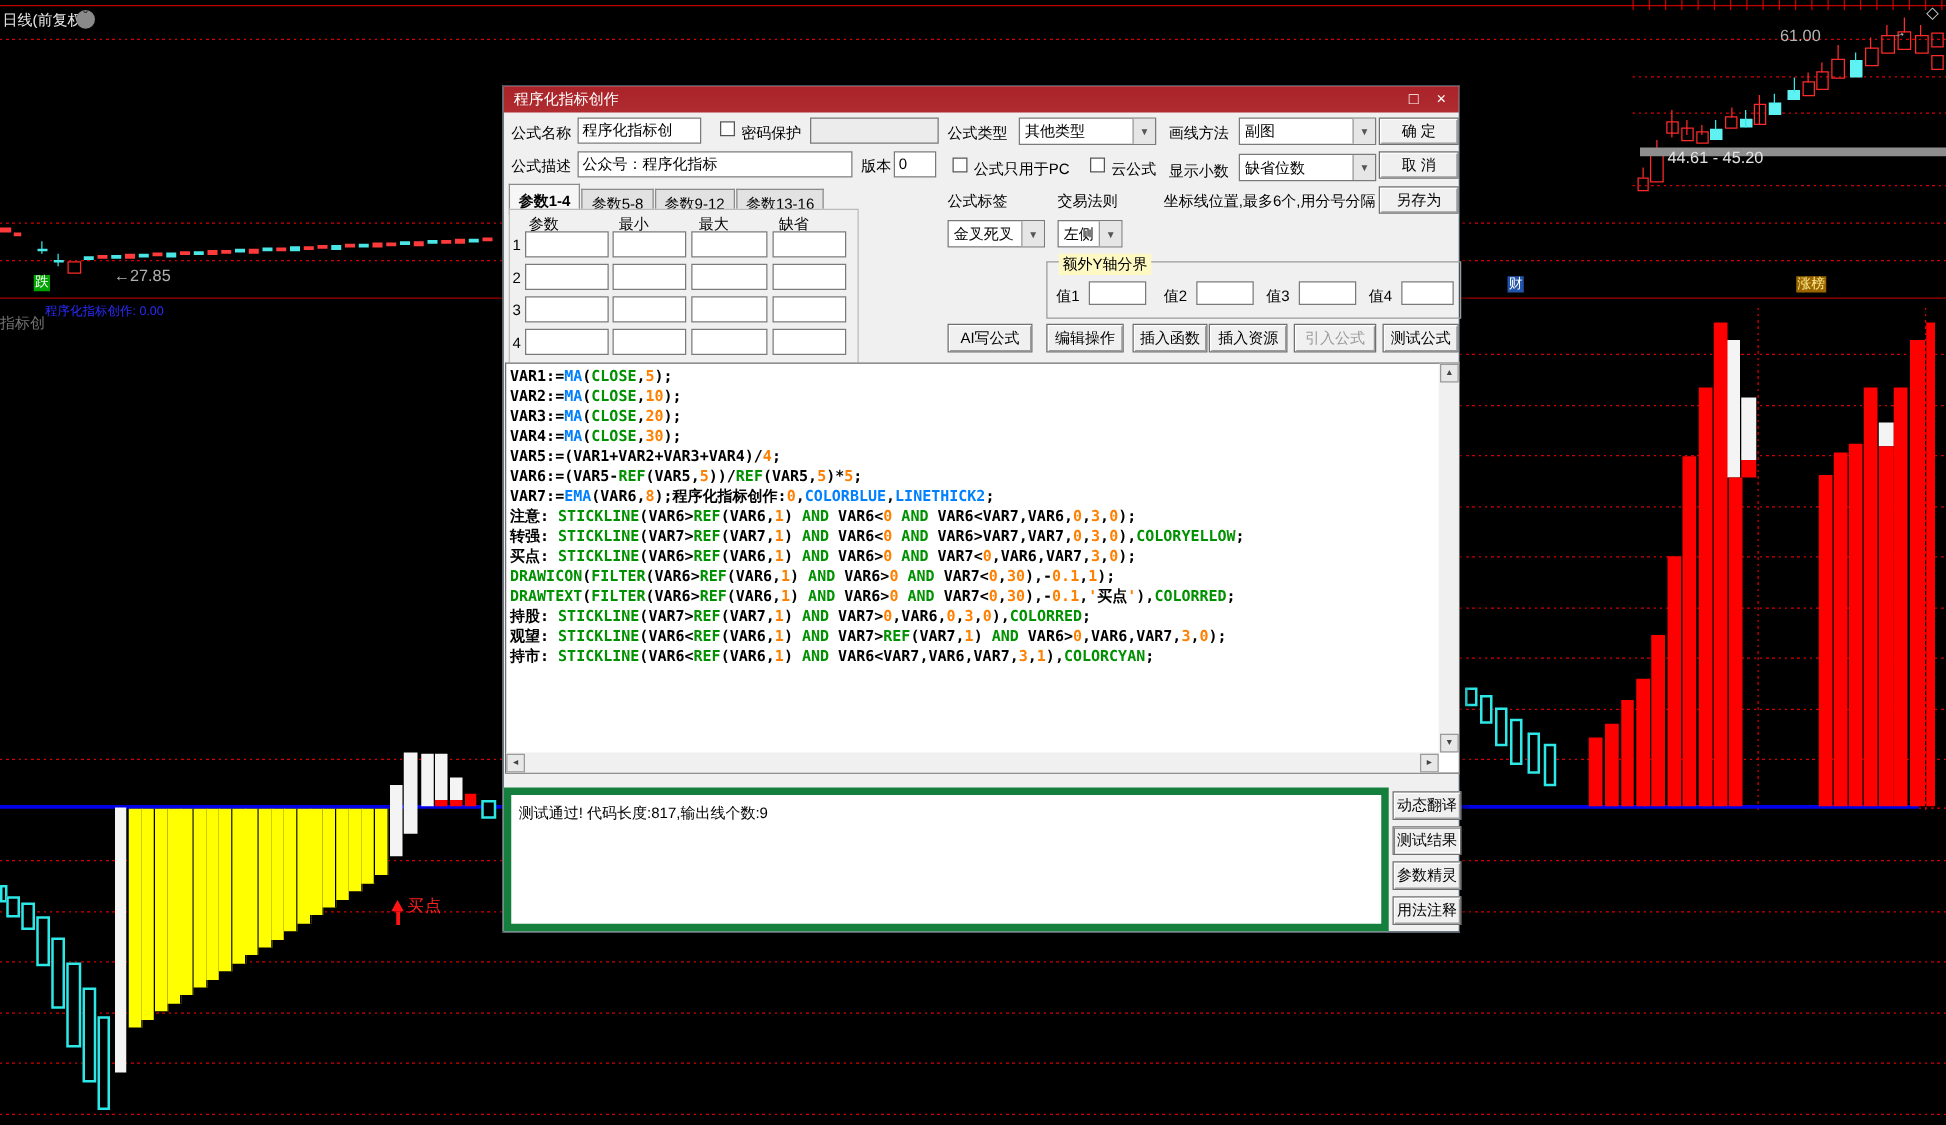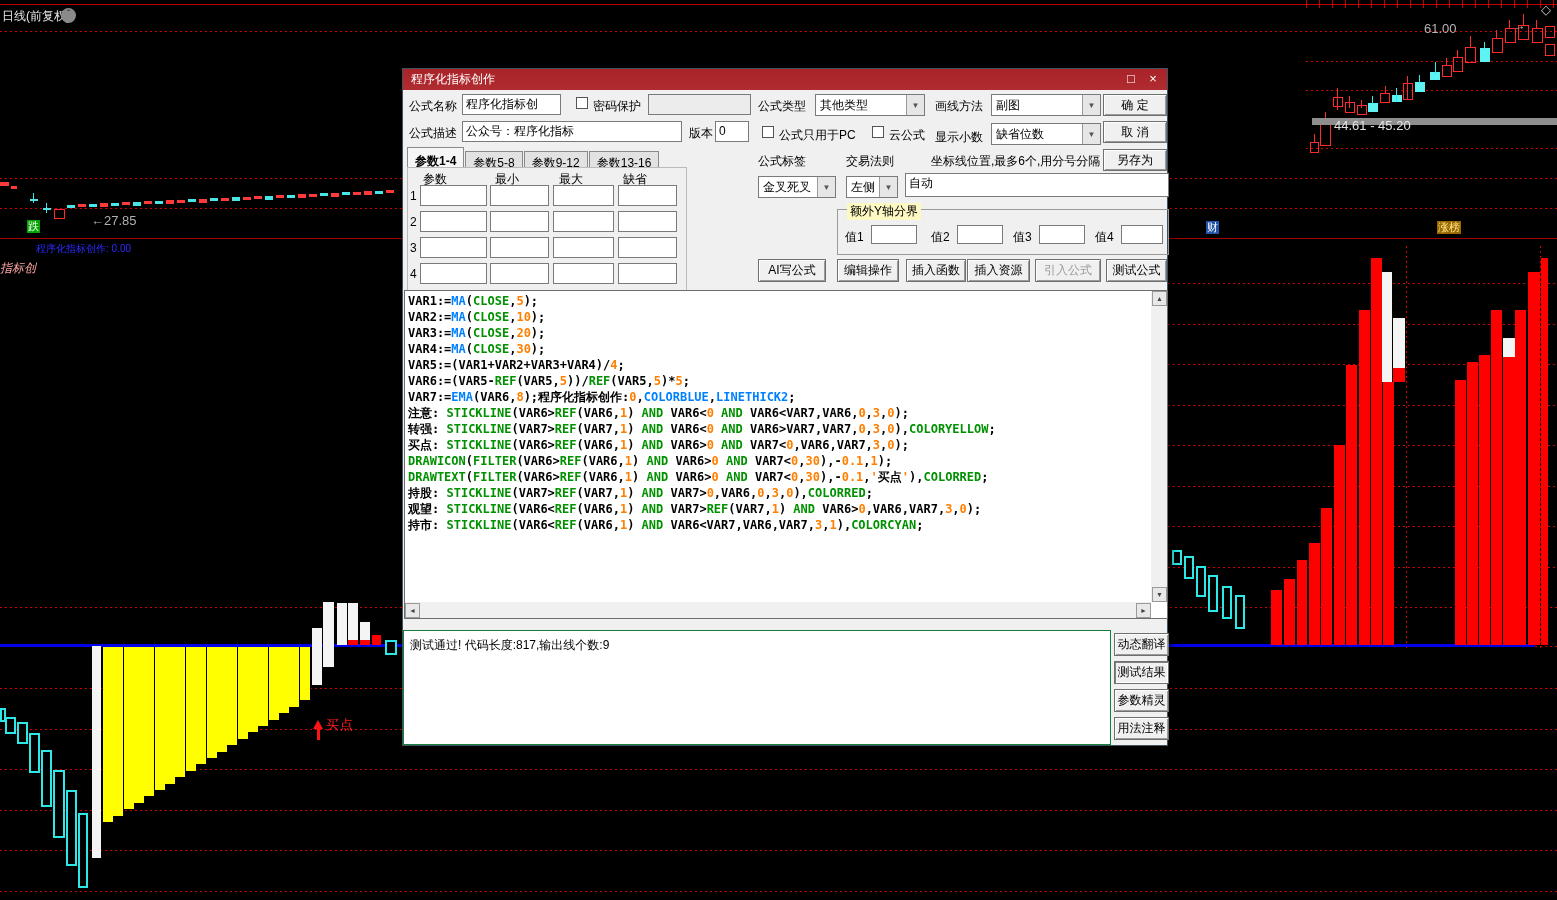--- a/index.html
+++ b/index.html
@@ -52,21 +52,21 @@
   #tabpanel{position:absolute;left:4px;top:98px;width:278px;height:188px;border:1px solid #bbb;background:#f0f0f0;}
   .fieldset{position:absolute;border:1px solid #9a9a9a;}
   .legend{position:absolute;background:#fef9c3;padding:0 3px;font-size:12px;}
   #codebox{position:absolute;left:1px;top:221px;width:764px;height:329px;background:#fff;border:1px solid #6d6d6d;box-sizing:border-box;}
   #code{position:absolute;left:3px;top:2px;font-family:"DejaVu Sans Mono",monospace;font-weight:bold;
         font-size:12px;line-height:16px;white-space:pre;}
   .c-k{color:#000;} .c-b{color:#0080ff;} .c-g{color:#009100;} .c-o{color:#ff8000;}
   .scroll{position:absolute;background:#f0f0f0;}
   .sarrow{position:absolute;width:15px;height:15px;background:#e8e8e8;border:1px solid #9a9a9a;box-sizing:border-box;
           color:#444;font-size:7px;display:flex;align-items:center;justify-content:center;}
-  #statusbox{position:absolute;left:0;top:561px;width:708px;height:115px;background:#fff;border:1px solid #15803d;box-sizing:border-box;}
+  #statusbox{position:absolute;left:0;top:561px;width:708px;height:115px;background:#fff;border:6px solid #15803d;box-sizing:border-box;}
   #statustext{position:absolute;left:6px;top:6px;font-size:12px;color:#000;white-space:nowrap;}
   .sidebtn{width:55px;height:23px;left:711px;}
 </style>
 </head>
 <body>
 
 <div id="root">
 
   <div id="bg">
     <div id="decor">
@@ -272,21 +272,21 @@
     <div class="bgtext" style="left:1424px;top:21px;color:#b4b4b4;font-size:13px;"><span>61.00</span></div>
     <div class="bgtext" style="left:1513px;top:19px;color:#b4b4b4;font-size:12px;transform:rotate(-12deg);"><span>→</span></div>
     <div class="bgtext" style="left:1541px;top:2px;color:#cccccc;font-size:13px;"><span>◇</span></div>
     <div class="bgtext" style="left:1334px;top:118px;color:#e2e2e2;font-size:13px;"><span>44.61 - 45.20</span></div>
 
     <div class="bgtext" style="left:58px;top:213px;color:#b0b0b0;font-size:13px;margin-left:33px;"><span>←27.85</span></div>
     <div class="badge" style="left:27px;top:220px;background:#00a300;"><span>跌</span></div>
     <div class="badge" style="left:1206px;top:221px;background:#2255aa;"><span>财</span></div>
     <div class="badge" style="left:1437px;top:221px;background:#996600;color:#ffe98a;"><span>涨榜</span></div>
 
-    <div class="bgtext" style="left:0px;top:260px;color:#fca5a5;font-style:italic;"><span>指标创</span></div>
+    <div class="bgtext" style="left:0px;top:250px;color:#737373;"><span>指标创</span></div>
     <div class="bgtext" style="left:36px;top:242px;color:#2b2bff;font-size:10px;"><span>程序化指标创作: 0.00</span></div>
 
     <div class="buy-arrow" style="left:313px;top:720px;"></div>
     <div class="buy-stem" style="left:317px;top:729px;height:11px;"></div>
     <div class="bgtext" style="left:326px;top:716px;color:#ff2020;font-size:13px;letter-spacing:1px;"><span>买点</span></div>
   </div>
 
   <div id="dialog">
     <div id="titlebar">
       <span>程序化指标创作</span>
@@ -334,21 +334,20 @@
     <div class="btn" style="left:700px;top:80px;width:64px;height:22px;">另存为</div>
 
     <div class="sel" style="left:355px;top:107px;width:78px;height:22px;">
       <span class="stx">金叉死叉</span>
         <span class="sbt">▼</span>
     </div>
     <div class="sel" style="left:443px;top:107px;width:52px;height:22px;">
       <span class="stx">左侧</span>
         <span class="sbt">▼</span>
     </div>
-    <div class="tin" style="left:502px;top:104px;width:264px;height:24px;">自动</div>
 
     <div id="pheader">
         <div class="lbl" style="left: 20px; top: 102px;">参数</div>
         <div class="lbl" style="left: 92px; top: 102px;">最小</div>
         <div class="lbl" style="left: 156px; top: 102px;">最大</div>
         <div class="lbl" style="left: 220px; top: 102px;">缺省</div>
       </div>
     <div id="pgrid">
         <div class="lbl" style="left: 7px; top: 120px;">1</div>
         <div class="tin" style="left: 17px; top: 116px; width: 67px; height: 21px;"></div>

